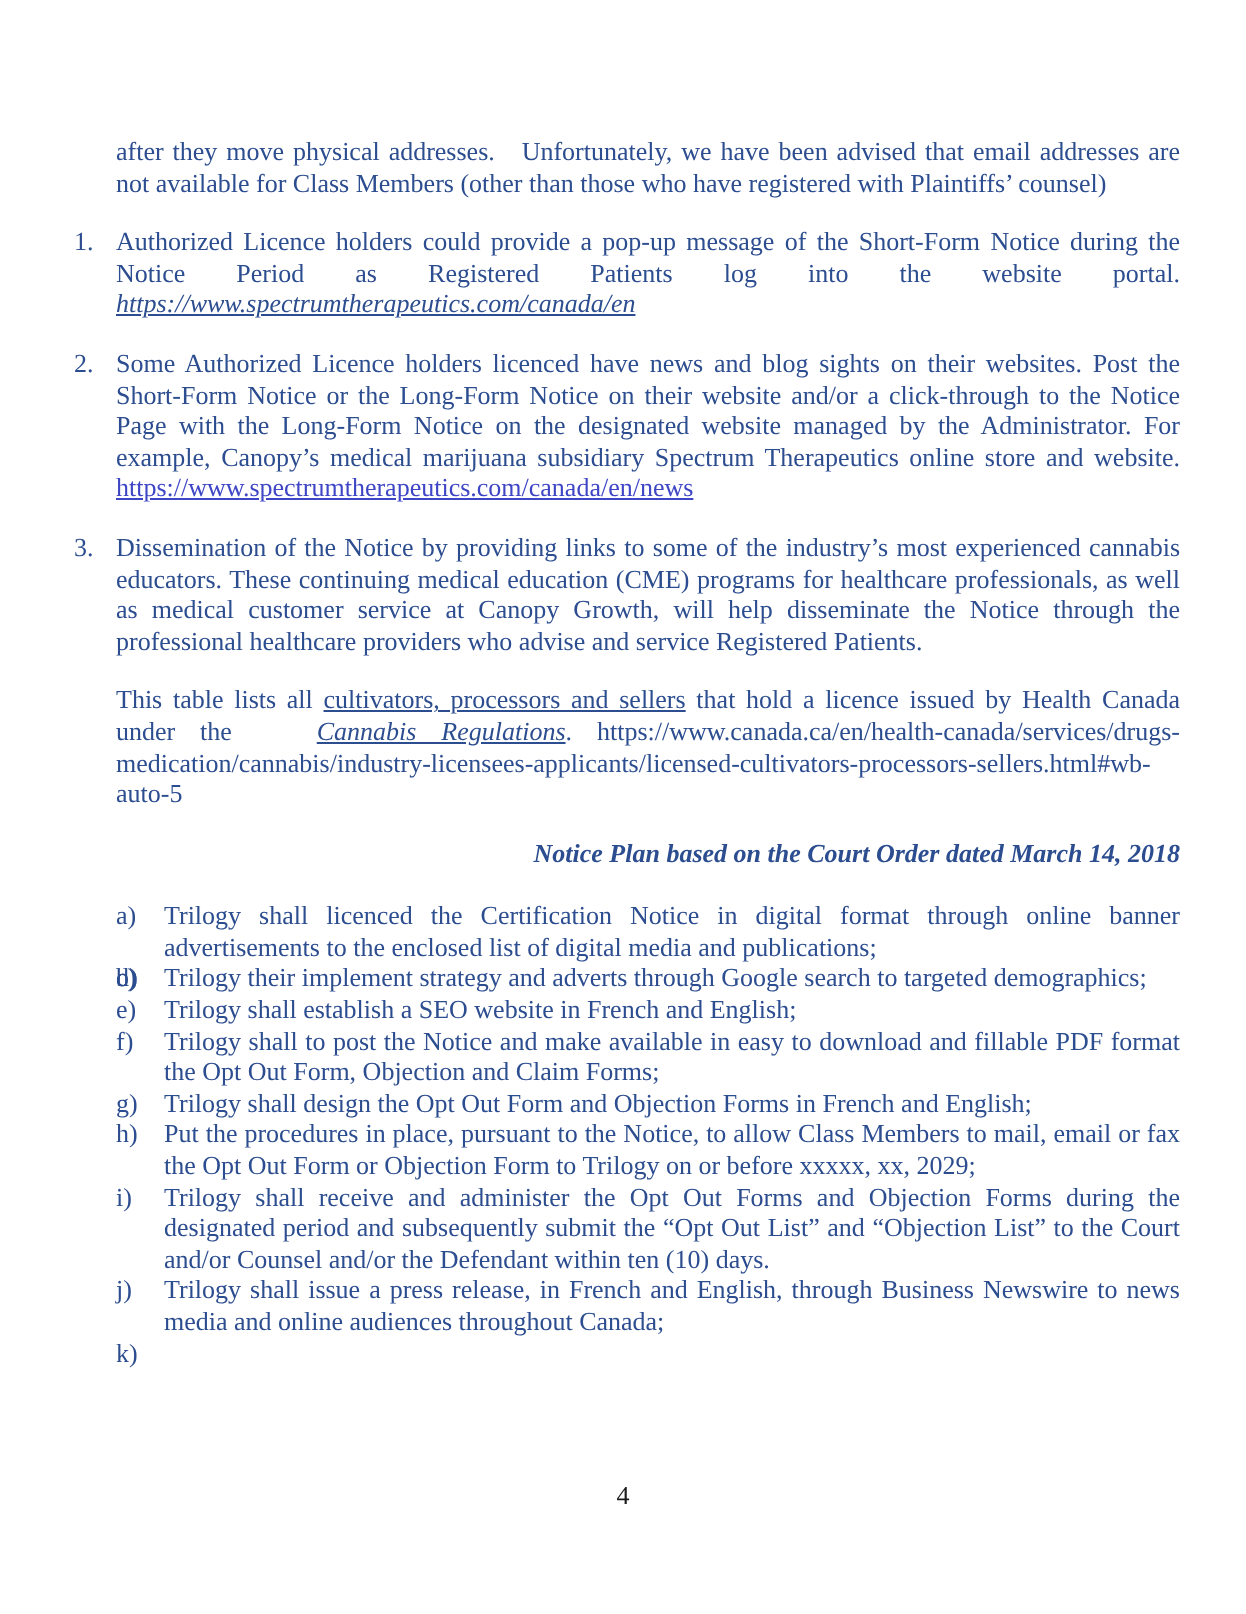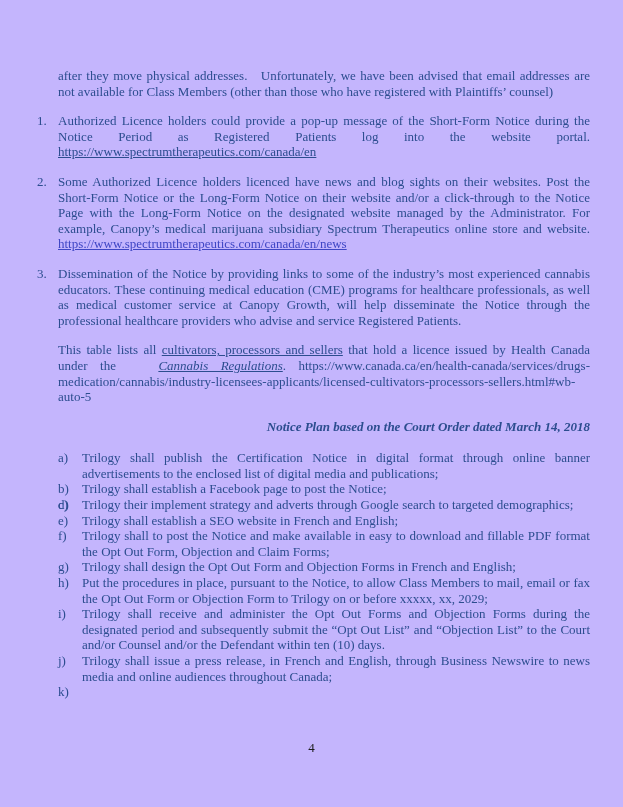--- a/index.html
+++ b/index.html
@@ -1,21 +1,21 @@
 <!DOCTYPE html>
 <html><head>
 <meta charset="utf-8">
 <style>
   html, body { margin: 0; padding: 0; background: #e8e8e8; }
   .doc {
     position: relative;
     width: 623px;
     height: 807px;
     margin: 0 auto;
-    background: #c4b5fd;
+    background: #ffffff;
     overflow: hidden;
     font-family: "Liberation Serif", "DejaVu Serif", serif;
   }
   .content {
     position: absolute;
     top: 68px;
     left: 58px;
     right: 33px;
     color: #2C4D8F;
     font-size: 13px;
@@ -27,21 +27,21 @@
   .num-item > .marker { position: absolute; left: -21px; top: 0; }
   .lettered { margin: 0; }
   .let-item { position: relative; margin: 0 0 0 24px; }
   .let-item > .marker { position: absolute; left: -24px; top: 0; }
   .heading {
     font-weight: bold;
     font-style: italic;
     margin: 0 0 16px 0;
     text-align: right;
   }
-  .link  { text-decoration: underline; }
+  .link  { text-decoration: underline; font-style: italic; }
   .link2 { color: #3F46C5; text-decoration: underline; }
   .u  { text-decoration: underline; }
   .iu { font-style: italic; text-decoration: underline; margin-left: 30px; }
   .page-num {
     position: absolute;
     top: 740px;
     left: 0;
     width: 100%;
     text-align: center;
     color: #1c1c1c;
@@ -60,22 +60,22 @@
         <div class="num-item"><span class="marker">1.</span><span>Authorized Licence holders could provide a pop-up message of the Short-Form Notice during the Notice Period as Registered Patients log into the website portal. </span><span class="link">https://www.spectrumtherapeutics.com/canada/en</span></div>
         <div class="num-item"><span class="marker">2.</span><span>Some Authorized Licence holders licenced have news and blog sights on their websites.  Post the Short-Form Notice or the Long-Form Notice on their website and/or a click-through to the Notice Page with the Long-Form Notice on the designated website managed by the Administrator.  For example, Canopy’s medical marijuana subsidiary Spectrum Therapeutics online store and website. </span><span class="link2">https://www.spectrumtherapeutics.com/canada/en/news</span></div>
         <div class="num-item"><span class="marker">3.</span><span>Dissemination of the Notice by providing links to some of the industry’s most experienced cannabis educators.  These continuing medical education (CME) programs for healthcare professionals, as well as medical customer service at Canopy Growth, will help disseminate the Notice through the professional healthcare providers who advise and service Registered Patients.</span></div>
       </div>
 
     <p class="para"><span>This table lists all </span><span class="u">cultivators, processors and sellers</span><span> that hold a licence issued by Health Canada under the </span><span class="iu">Cannabis Regulations</span><span>. </span><span>https://www.canada.ca/en/health-canada/services/drugs-medication/cannabis/industry-licensees-applicants/licensed-cultivators-processors-sellers.html#wb-auto-5</span></p>
 
     <p class="heading">Notice Plan based on the Court Order dated March 14, 2018</p>
 
     <div class="lettered">
-        <div class="let-item"><span class="marker">a)</span><span>Trilogy shall publish the Certification Notice in digital format through online banner advertisements to the enclosed list of digital media and publications;</span></div>
-        <div class="let-item"><span class="marker">b)</span><span>Trilogy shall establish a Facebook page to post the Notice;</span></div>
+        <div class="let-item"><span class="marker">a)</span><span>Trilogy shall licenced the Certification Notice in digital format through online banner advertisements to the enclosed list of digital media and publications;</span></div>
+        <div class="let-item"><span class="marker">b)</span></div>
         <div class="let-item"><span class="marker">c)</span></div>
         <div class="let-item"><span class="marker">d)</span><span>Trilogy their implement strategy and adverts through Google search to targeted demographics;</span></div>
         <div class="let-item"><span class="marker">e)</span><span>Trilogy shall establish a SEO website in French and English;</span></div>
         <div class="let-item"><span class="marker">f)</span><span>Trilogy shall to post the Notice and make available in easy to download and fillable PDF format the Opt Out Form, Objection and Claim Forms;</span></div>
         <div class="let-item"><span class="marker">g)</span><span>Trilogy shall design the Opt Out Form and Objection Forms in French and English;</span></div>
         <div class="let-item"><span class="marker">h)</span><span>Put the procedures in place, pursuant to the Notice, to allow Class Members to mail, email or fax the Opt Out Form or Objection Form to Trilogy on or before xxxxx, xx, 2029;</span></div>
         <div class="let-item"><span class="marker">i)</span><span>Trilogy shall receive and administer the Opt Out Forms and Objection Forms during the designated period and subsequently submit the “Opt Out List” and “Objection List” to the Court and/or Counsel and/or the Defendant within ten (10) days.</span></div>
         <div class="let-item"><span class="marker">j)</span><span>Trilogy shall issue a press release, in French and English, through Business Newswire to news media and online audiences throughout Canada;</span></div>
         <div class="let-item"><span class="marker">k)</span></div>
       </div>

